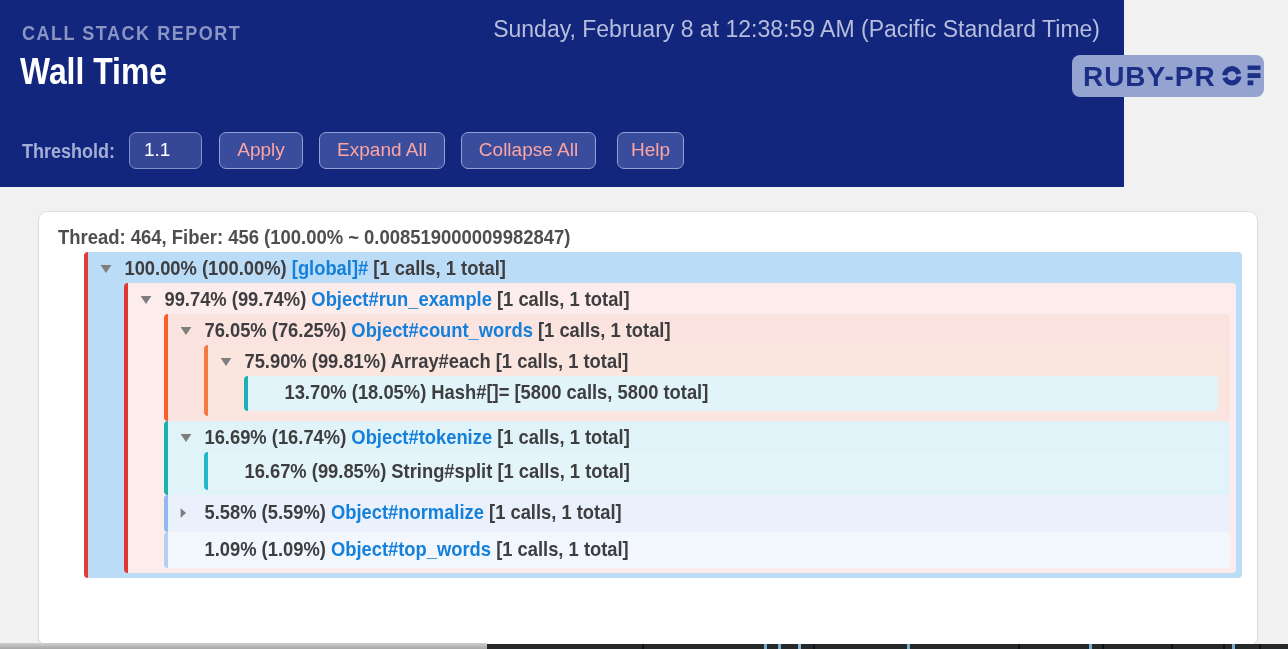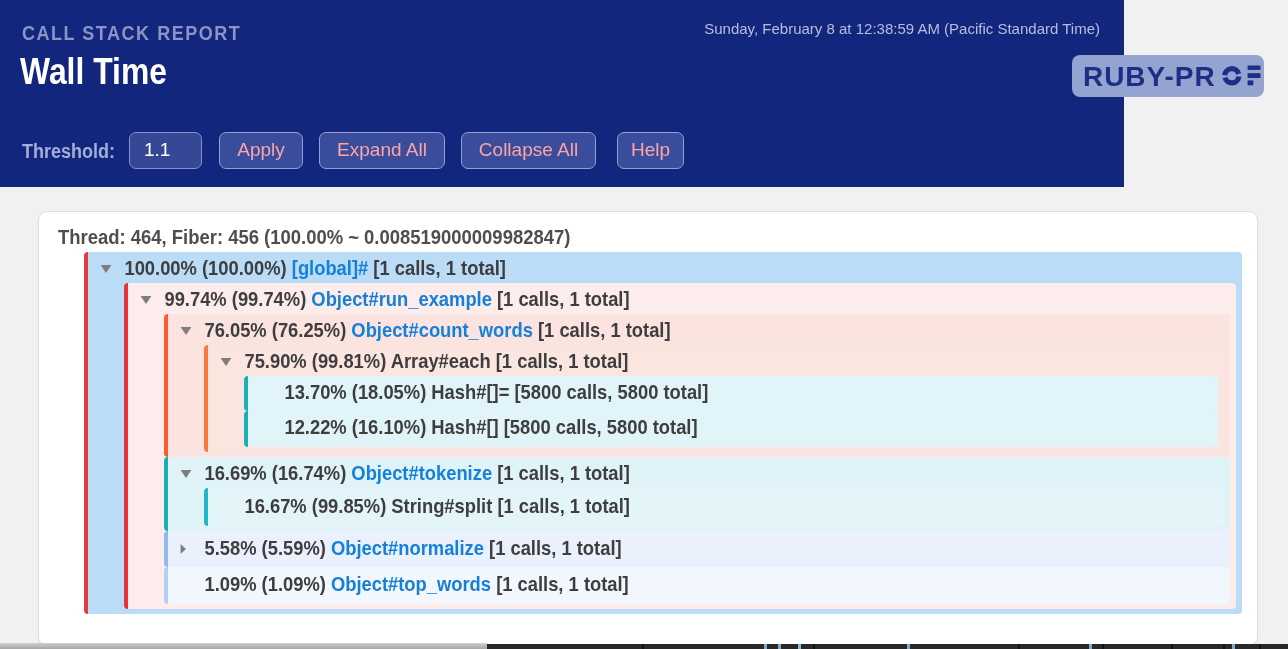--- a/index.html
+++ b/index.html
@@ -3,21 +3,21 @@
 <meta charset="utf-8">
 <style>
 * { margin:0; padding:0; box-sizing:border-box; }
 html,body { width:1288px; height:649px; overflow:hidden; }
 body { font-family:"Liberation Sans", sans-serif; background:#f1f1f2; position:relative; }
 
 
 .hdr { position:absolute; left:0; top:0; width:1124px; height:187px; background:#12267e; }
 .eyebrow { position:absolute; left:22px; top:23px; font-size:20px; font-weight:700; letter-spacing:1.7px; color:#8a95c3; line-height:20px; transform:scaleX(0.9); transform-origin:0 0; }
 .title { position:absolute; left:20px; top:54px; font-size:36px; font-weight:700; color:#ffffff; line-height:36px; transform:scaleX(0.885); transform-origin:0 0; }
-.date { position:absolute; right:24px; top:20px; font-size:15px; color:#b6bedc; line-height:18px; }
+.date { position:absolute; right:24px; top:20px; font-size:23px; color:#b6bedc; line-height:18px; }
 .badge { position:absolute; left:1072px; top:55px; width:192px; height:42px; background:#95a3d1; border-radius:8px; }
 
 
 .lbl { position:absolute; left:22px; top:141px; font-size:20px; font-weight:700; color:#a3aed4; line-height:20px; transform:scaleX(0.9); transform-origin:0 0; }
 .inp { position:absolute; left:129px; top:132px; width:73px; height:37px; background:#354795; border:1px solid #8291c8; border-radius:7px; color:#fff; font-size:19px; line-height:34px; padding-left:14px; }
 .btn { position:absolute; top:132px; height:37px; background:#3a4c9c; border:1px solid #93a0d0; border-radius:7px; color:#fca5a5; font-size:19px; line-height:34px; text-align:center; }
 
 
 .card { position:absolute; left:38px; top:211px; width:1220px; height:435px; background:#fff; border:1px solid #dededd; border-radius:9px; box-shadow:0 1px 2px rgba(0,0,0,0.04); }
 .thread { position:absolute; left:19px; top:14px; font-size:20.5px; font-weight:700; color:#4e4e50; line-height:21px; transform:scaleX(0.9); transform-origin:0 0; }
@@ -74,23 +74,20 @@
           <div class="kids">
             <div class="node" style="border-color:#fb5c2e; background:#fbe3e0;">
               <div class="head"><i class="m"></i>76.05% (76.25%) <a>Object#count_words</a> [1 calls, 1 total]</div>
               <div class="kids">
                 <div class="node" style="border-color:#f7793f; background:#fbe5df;">
                   <div class="head"><i class="m"></i>75.90% (99.81%) Array#each [1 calls, 1 total]</div>
                   <div class="kids">
                     <div class="node" style="border-color:#1cafb8; background:#e0f4fa;">
                       <div class="head">13.70% (18.05%) Hash#[]= [5800 calls, 5800 total]</div>
                     </div>
-                    <div class="node" style="border-color:#1cafb8; background:#e0f4fa;">
-                      <div class="head">12.22% (16.10%) Hash#[] [5800 calls, 5800 total]</div>
-                    </div>
                   </div>
                 </div>
               </div>
             </div>
             <div class="node" style="border-color:#18b1ab; background:#e0f3f8;">
               <div class="head"><i class="m"></i>16.69% (16.74%) <a>Object#tokenize</a> [1 calls, 1 total]</div>
               <div class="kids">
                 <div class="node" style="border-color:#23b6c8; background:#e4f5f9; padding-top:5.5px;">
                   <div class="head">16.67% (99.85%) String#split [1 calls, 1 total]</div>
                 </div>

